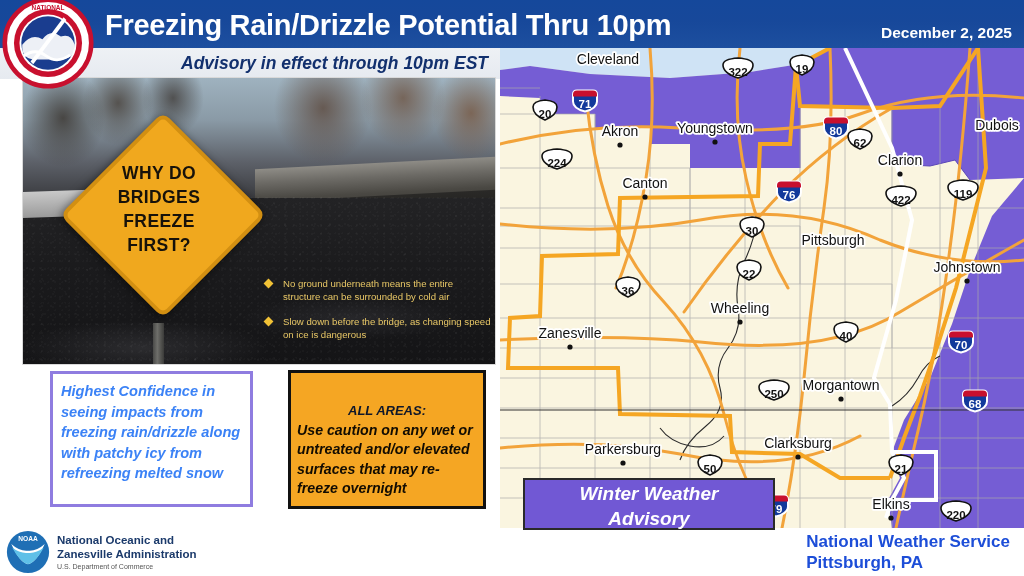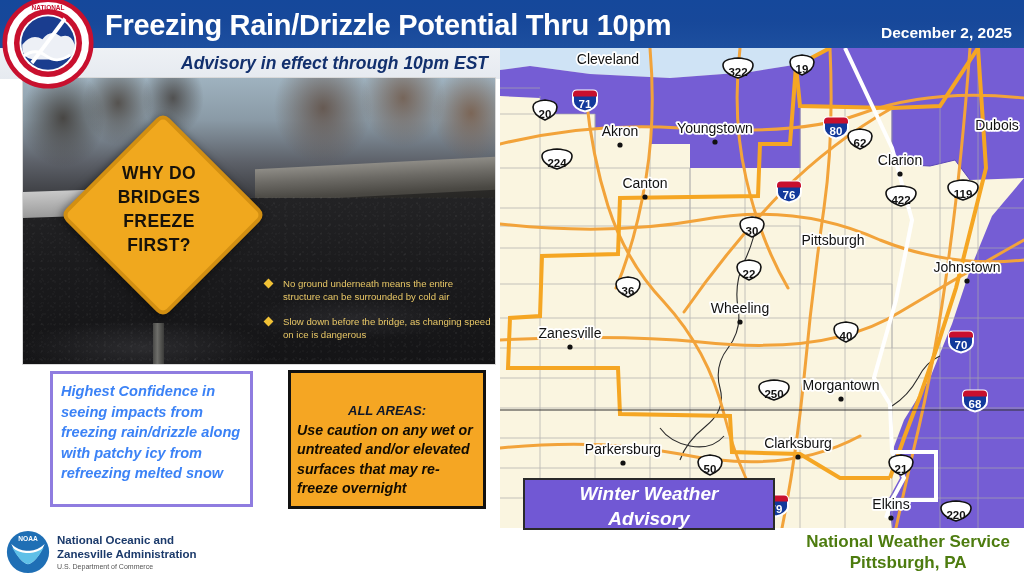--- a/index.html
+++ b/index.html
@@ -103,22 +103,22 @@
         background:#7158d4;border:2px solid #2a2a2a;box-sizing:border-box;z-index:9;margin-left:8px;}
   .legend-text{color:#ffffff;font-size:19px;font-weight:bold;font-style:italic;
         text-align:center;line-height:25px;padding-top:1px;}
 
   
   #footer{position:absolute;left:0;top:528px;width:1024px;height:48px;background:#ffffff;}
   #noaa-footer-logo{position:absolute;left:6px;top:530px;width:44px;height:44px;}
   #noaa-footer-text{position:absolute;left:57px;top:534px;color:#1b3a6b;
         font-size:11.5px;font-weight:bold;line-height:13.5px;}
   #noaa-footer-sub{position:absolute;left:57px;top:563px;color:#555;font-size:7px;}
-  #nws-footer{position:absolute;right:14px;top:531px;text-align:center;
-        color:#4d7c0f;font-size:17px;font-weight:bold;line-height:21px;}
+  #nws-footer{position:absolute;right:14px;top:531px;text-align:left;
+        color:#1d4ed8;font-size:17px;font-weight:bold;line-height:21px;}
 </style>
 </head>
 <body>
 
 <div id="page">
 
   <div id="header"></div>
 
   <svg id="nws-logo" viewBox="0 0 100 100">
     <circle cx="50" cy="50" r="47" fill="#ffffff"></circle>

